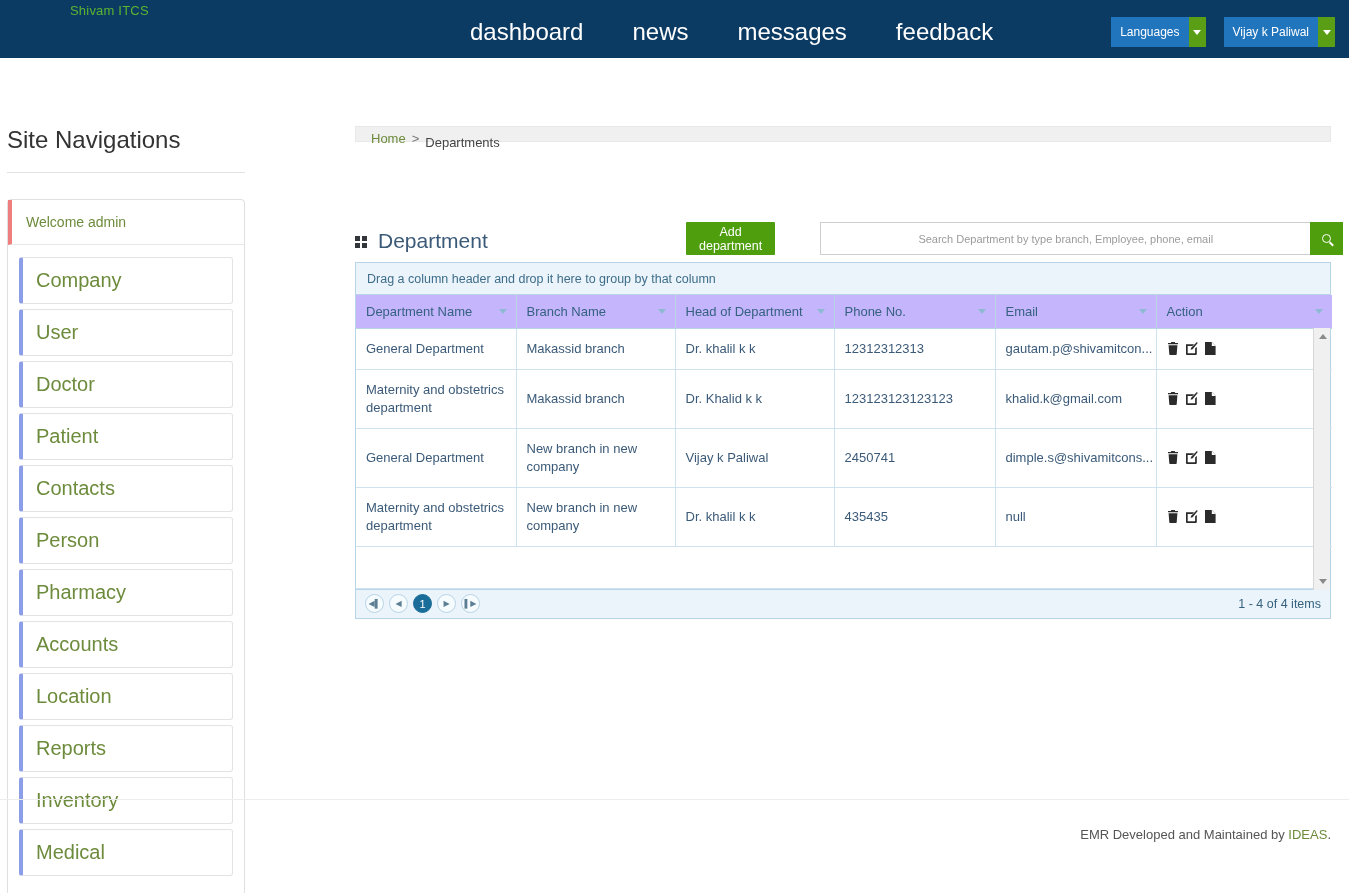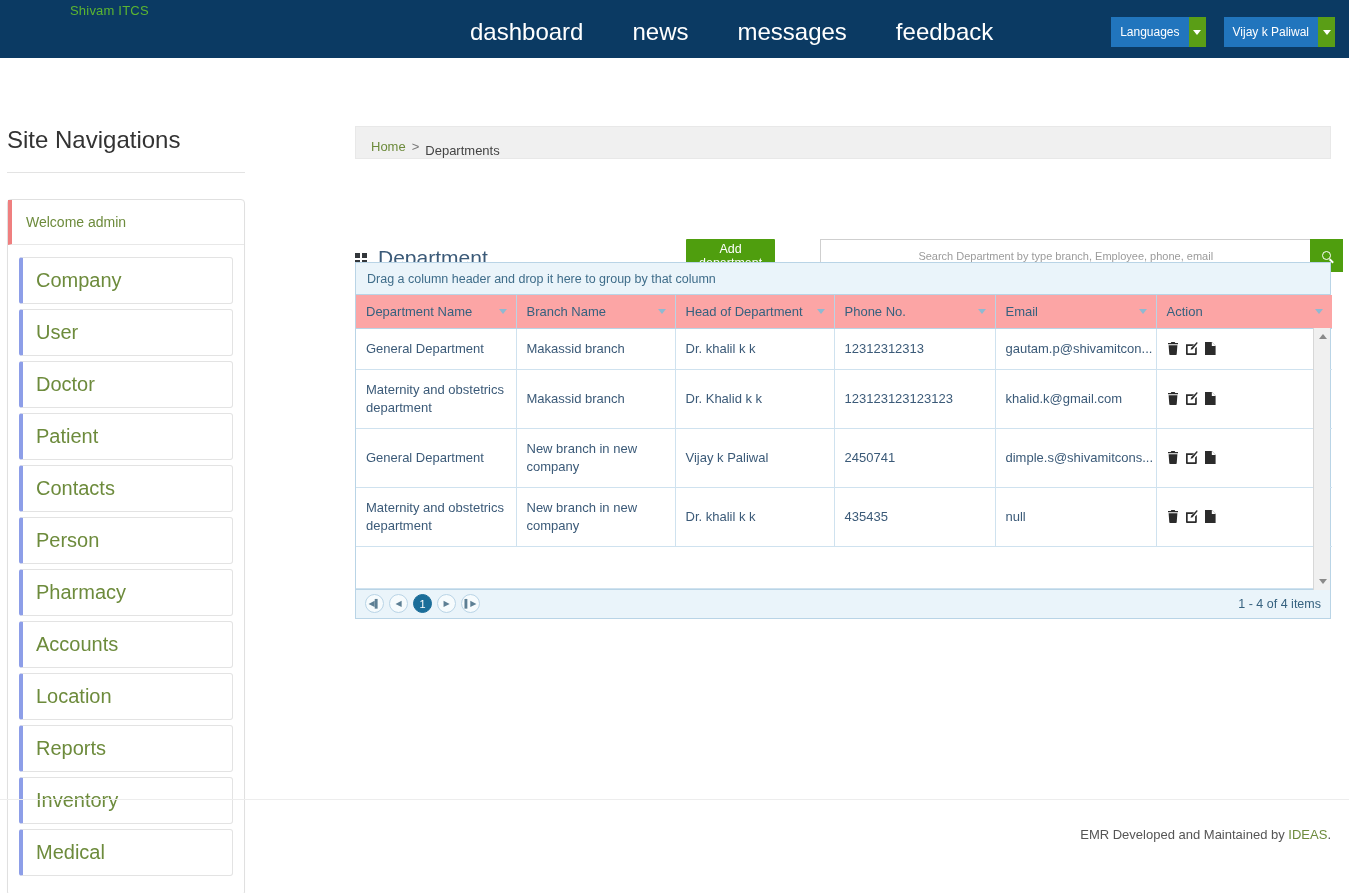--- a/index.html
+++ b/index.html
@@ -81,21 +81,21 @@
     margin-bottom: 5px;
     font-size: 20px; color: #6d8b3c;
     background: #fff;
     cursor: pointer;
   }
 
   
   .main { position: absolute; left: 355px; top: 126px; width: 976px; }
   .breadcrumb {
     background: #f0f0f0; border: 1px solid #e8e8e8;
-    height: 33px; display: flex; align-items: center;
+    height: 16px; display: flex; align-items: center;
     padding: 8px 0 0 15px; font-size: 13px; color: #555;
   }
   .breadcrumb a { color: #6d8b3c; text-decoration: none; }
   .breadcrumb .sep { margin: 0 6px; color: #777; }
   .breadcrumb .cur { color: #444; margin-top: 8px; }
 
   .pagehead {
     position: relative; height: 60px; margin-top: 23px;
   }
   .pagetitle {
@@ -148,21 +148,21 @@
     position: absolute; left: 0; top: 136px; width: 976px;
     border: 1px solid #b9d4e6; background: #fff;
   }
   .group-hint {
     background: #eaf4fa; border-bottom: 1px solid #b9d4e6;
     height: 32px; display: flex; align-items: center;
     padding-left: 11px; font-size: 12.5px; color: #3f6d8a;
   }
   table.dg { width: 100%; border-collapse: collapse; table-layout: fixed; }
   table.dg th {
-    background: #fca5a5; border-right: 1px solid #b9d4e6;
+    background: #c4b5fd; border-right: 1px solid #b9d4e6;
     border-bottom: 1px solid #b9d4e6;
     font-weight: 400; font-size: 13px; color: #35617f;
     text-align: left; padding: 8px 10px; height: 33px;
     position: relative;
   }
   table.dg th .hcar {
     position: absolute; right: 9px; top: 50%; margin-top: -2px;
     width: 0; height: 0;
     border-left: 4px solid transparent;
     border-right: 4px solid transparent;

